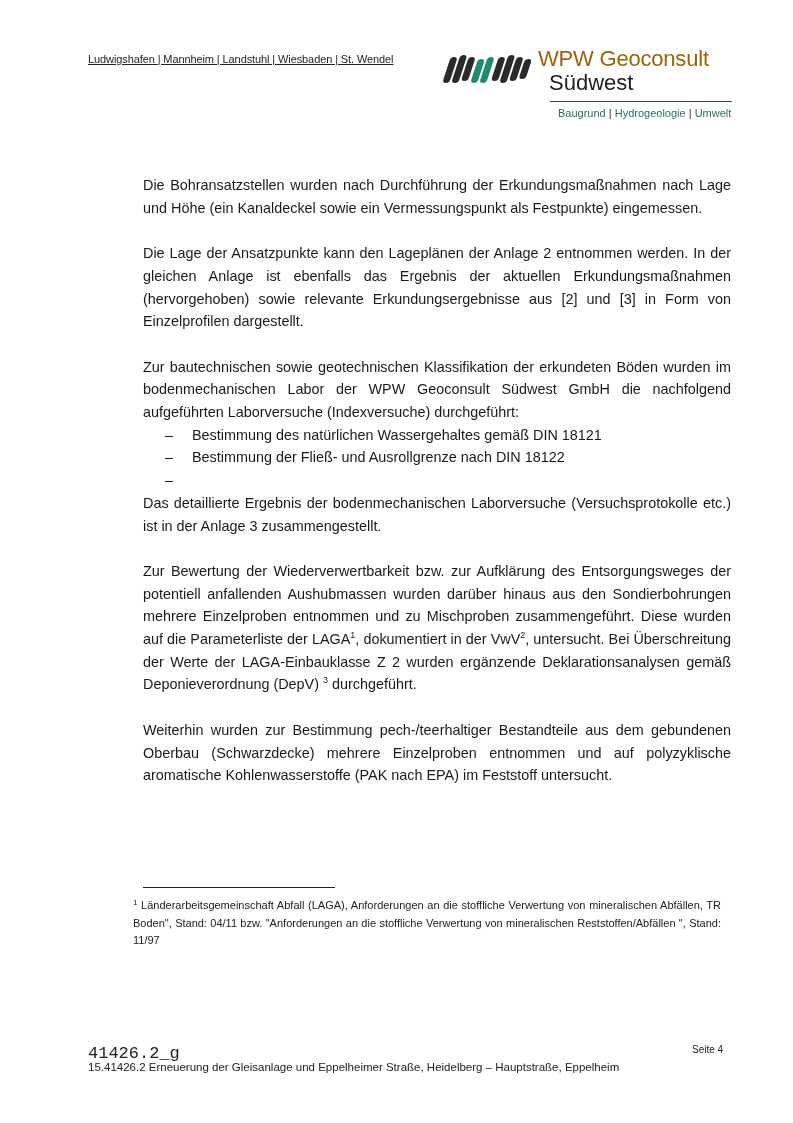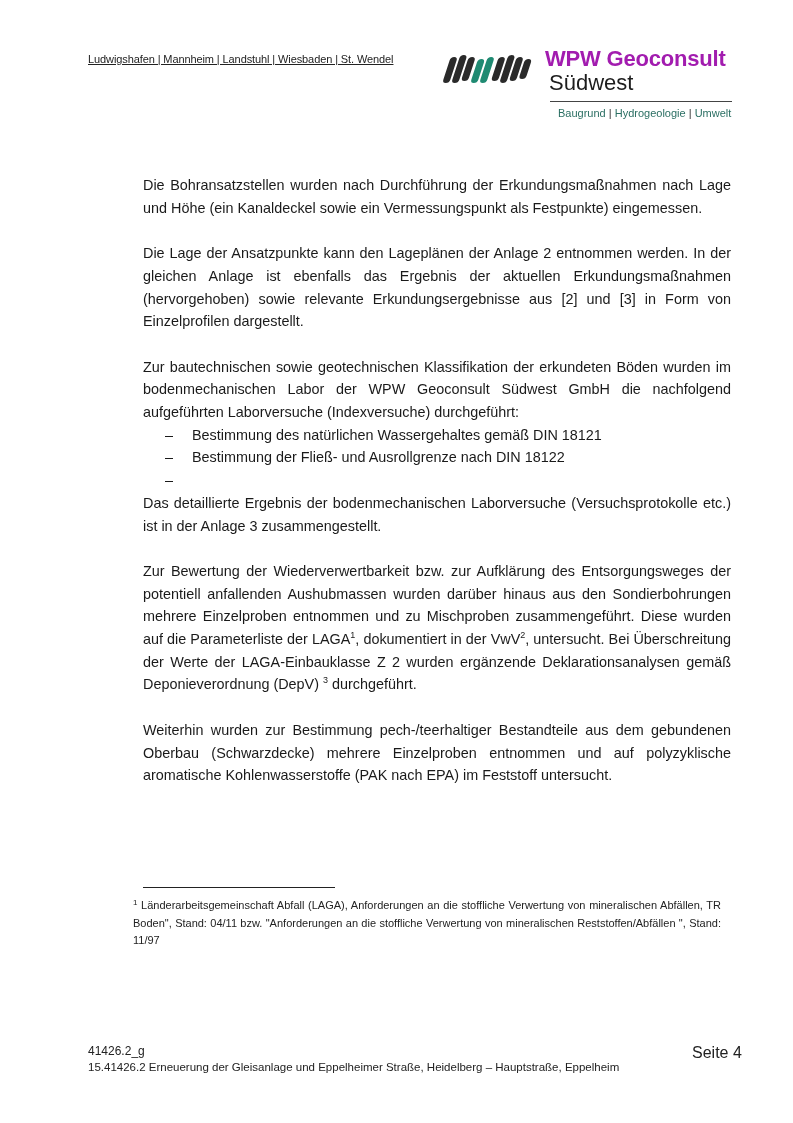--- a/index.html
+++ b/index.html
@@ -8,22 +8,22 @@
     font-family: "Liberation Sans", "DejaVu Sans", sans-serif;
     color: #1a1a1a;
   }
   .cities {
     position: absolute; left: 88px; top: 53px;
     font-size: 11px; letter-spacing: -0.1px; color: #222; text-decoration: underline;
   }
   .logo { position: absolute; left: 442px; top: 47px; width: 300px; height: 80px; }
   .logo svg { position: absolute; left: 0; top: 6px; }
   .brand1 {
-    position: absolute; left: 103px; top: 0px;
-    font-size: 22px; font-weight: bold; color: #a21caf; letter-spacing: -0.2px;
+    position: absolute; left: 96px; top: 0px;
+    font-size: 22px; font-weight: normal; color: #a16207; letter-spacing: -0.2px;
     line-height: 24px;
   }
   .brand2 {
     position: absolute; left: 107px; top: 24px;
     font-size: 22px; color: #1d1d1d; line-height: 24px;
   }
   .logo-rule {
     position: absolute; left: 108px; top: 54px; width: 182px; height: 1px; background: #444;
   }
   .tagline {
@@ -41,22 +41,22 @@
   sup { font-size: 9px; line-height: 0; vertical-align: 6px; }
   .fn-rule {
     position: absolute; left: 143px; top: 887px; width: 192px; height: 1px; background: #222;
   }
   .footnotes {
     position: absolute; left: 133px; top: 897px; width: 588px;
     font-size: 11px; line-height: 17.5px; text-align: justify; color: #222;
   }
   .footnotes .fn { margin: 0; }
   .footnotes sup { font-size: 8px; vertical-align: 4px; }
-  .footer-id { position: absolute; left: 88px; top: 1044px; font-size: 12px; color: #222; }
-  .footer-page { position: absolute; left: 692px; top: 1044px; font-size: 16px; color: #222; }
+  .footer-id { position: absolute; left: 88px; top: 1044px; font-size: 17px; color: #222; font-family: Liberation Mono, monospace; }
+  .footer-page { position: absolute; left: 692px; top: 1044px; font-size: 10px; color: #222; }
   .footer-project { position: absolute; left: 88px; top: 1061px; font-size: 11.5px; color: #222; white-space: nowrap; }
 </style>
 </head>
 <body>
 
 <div>
 
   <div class="cities">Ludwigshafen | Mannheim | Landstuhl | Wiesbaden | St. Wendel</div>
 
   <div class="logo">

